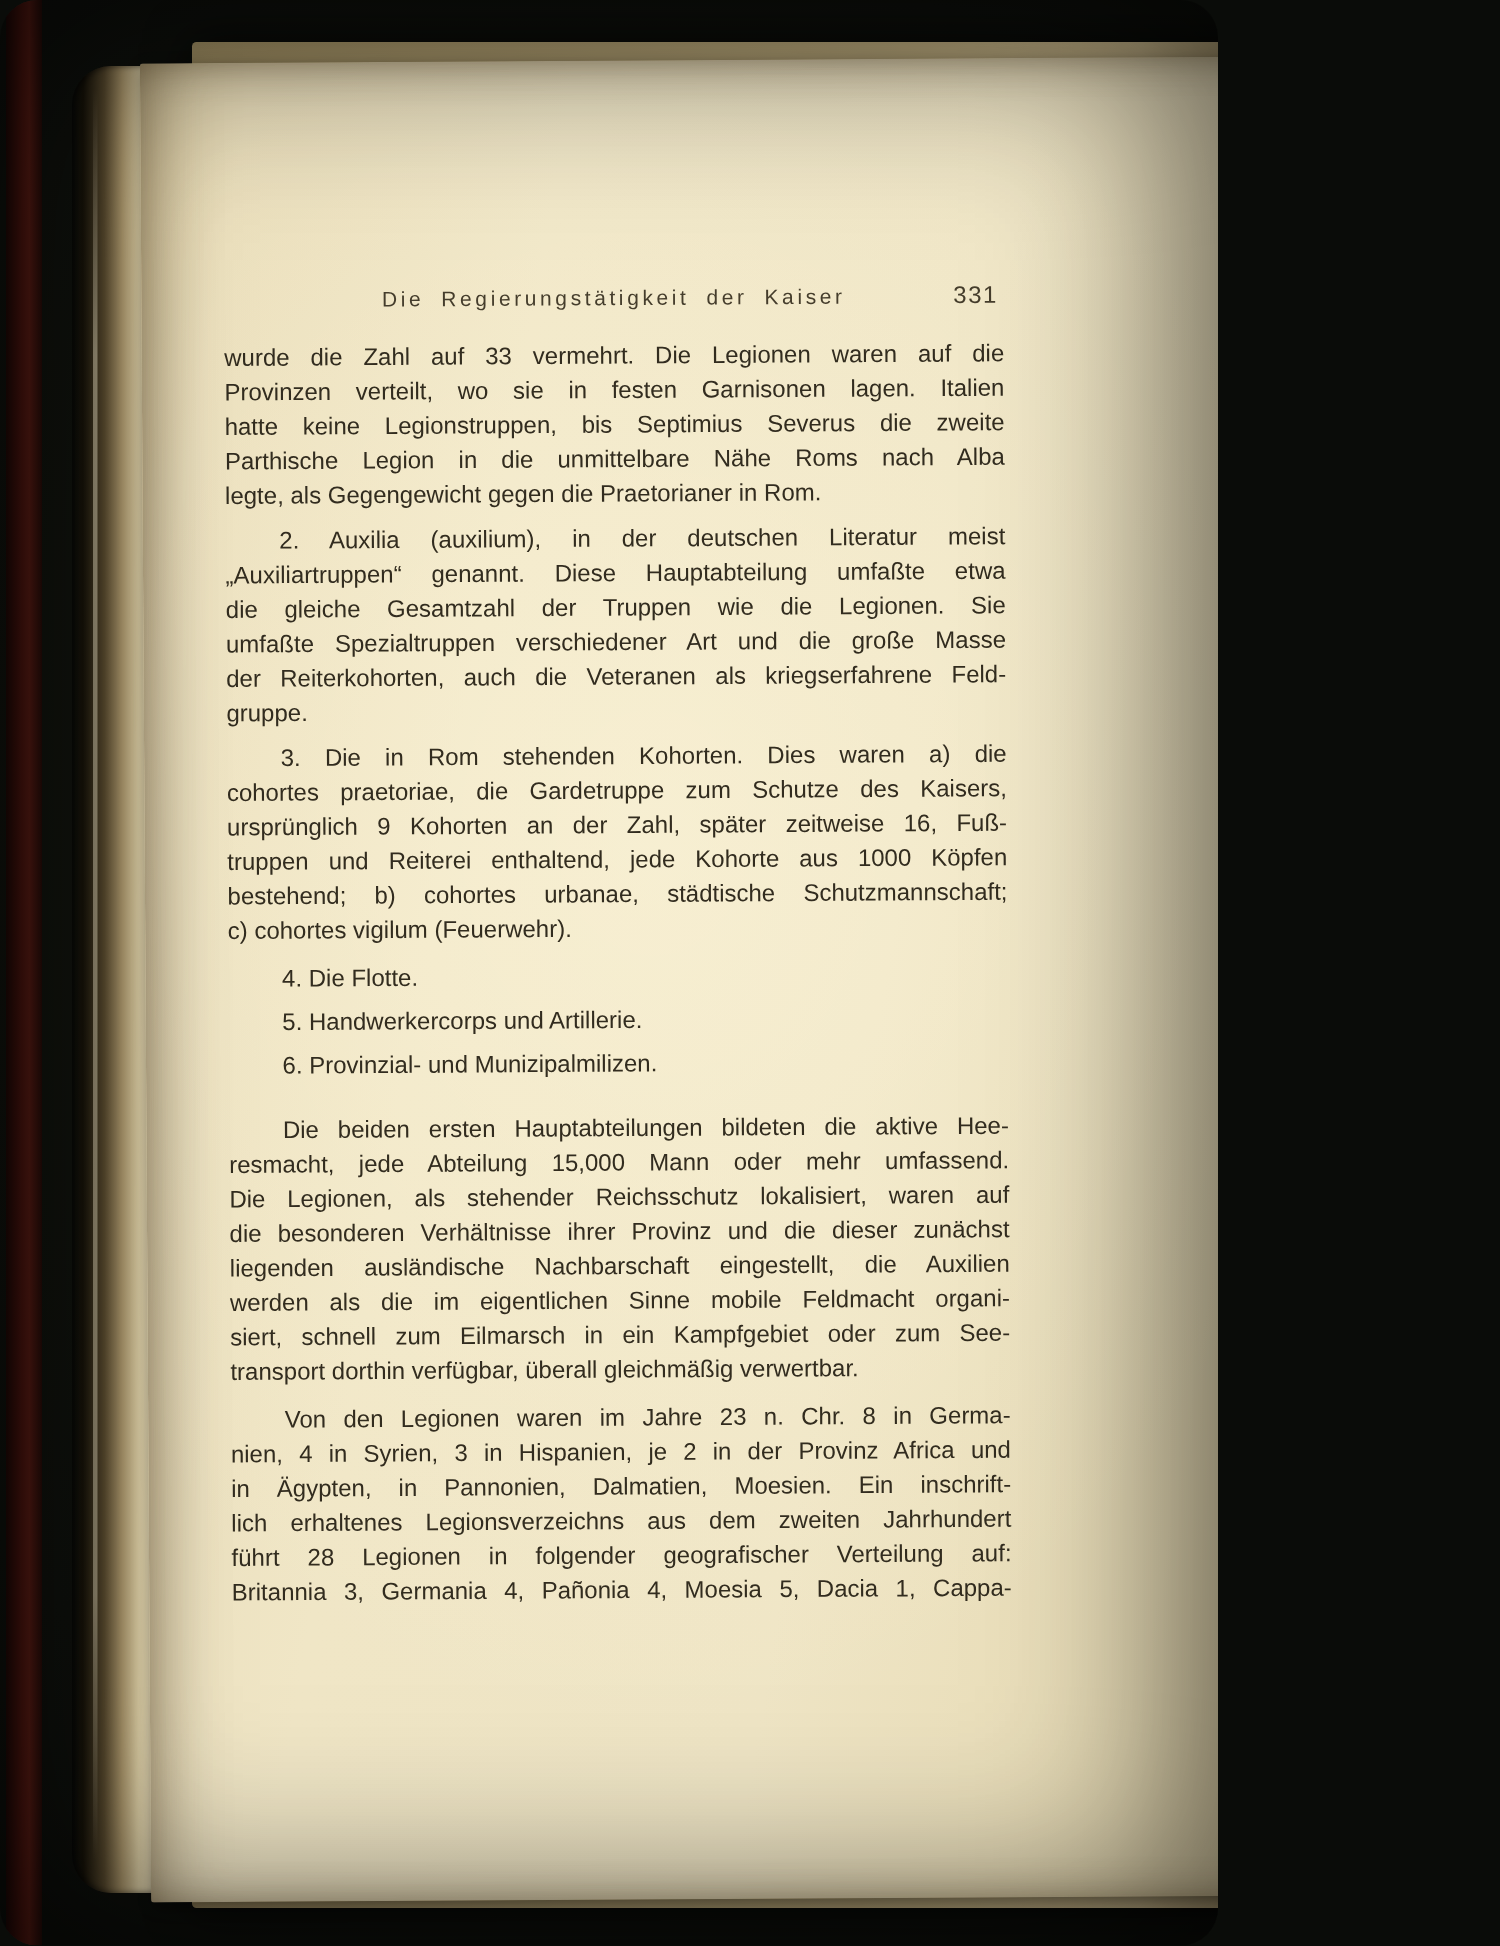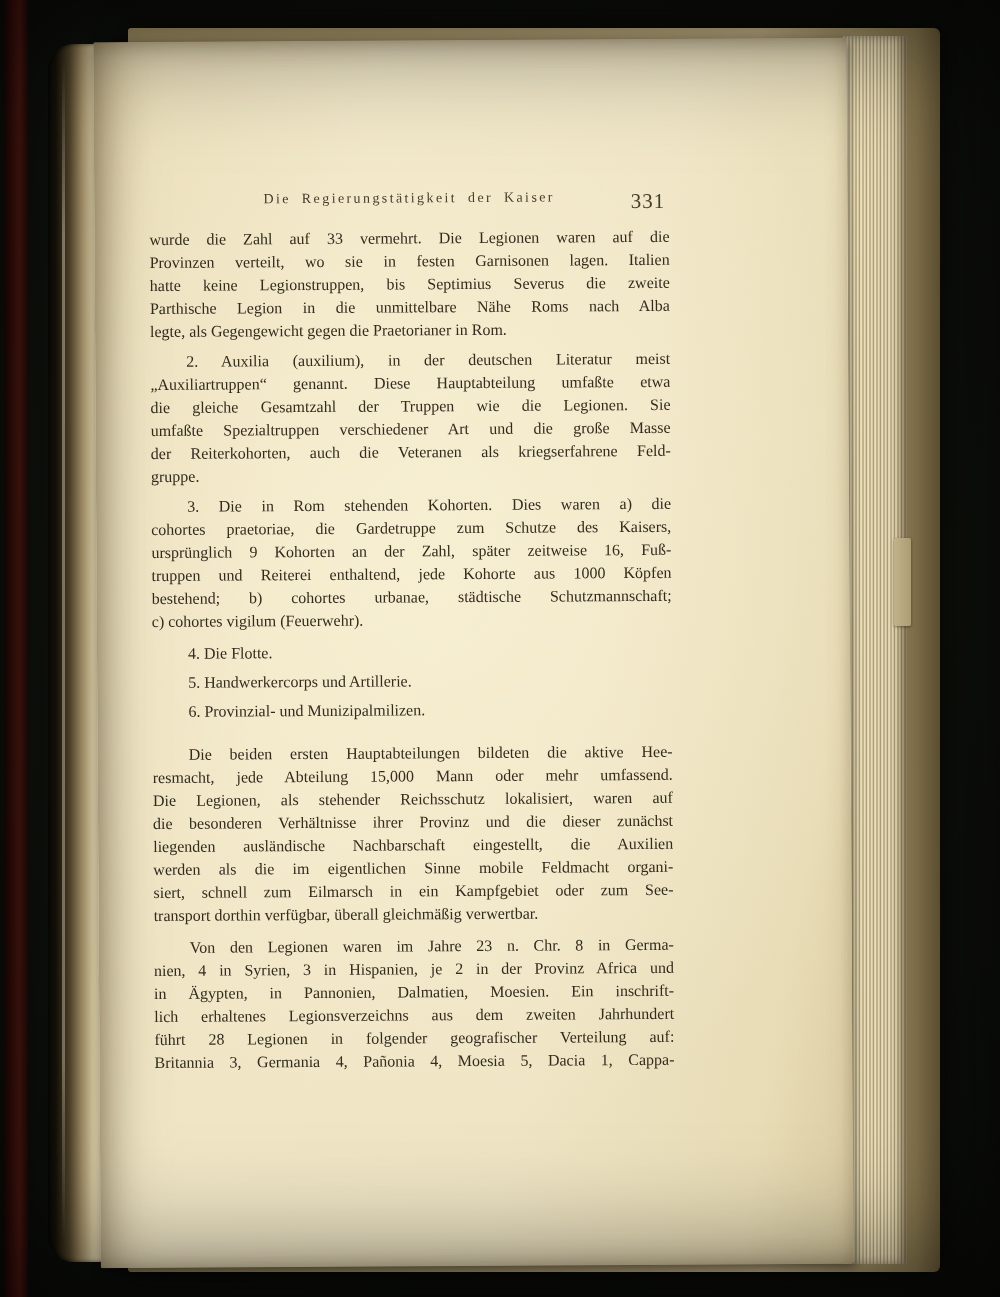--- a/index.html
+++ b/index.html
@@ -1,18 +1,18 @@
 <!DOCTYPE html>
 <html><head>
 <meta charset="utf-8">
 <style>
   html,body{margin:0;padding:0;background:#0a0c09;}
-  .scene{position:relative;width:1000px;height:1297px;overflow:hidden;
+  .scene{position:relative;width:812px;height:1297px;overflow:hidden;
     background:radial-gradient(ellipse 120% 90% at 48% 45%, #15180f 0%, #0e100c 55%, #070806 100%);
-    font-family:Liberation Serif, serif;}
+    font-family:Liberation Sans, sans-serif;border-radius:25px;}
   
   .spine-left{position:absolute;left:4px;top:0;width:24px;height:100%;
     background:linear-gradient(90deg,#1c0705 0%,#4a130d 45%,#571a12 65%,#230a07 100%);
     opacity:.9;}
   
   .cover{position:absolute;left:128px;top:28px;width:812px;height:1244px;border-radius:3px 6px 6px 3px;
     background:linear-gradient(90deg,#9c8b60 0%,#b3a276 55%,#c0af85 78%,#8a7950 97%,#6d5e3c 100%);
     box-shadow:0 0 30px rgba(0,0,0,.7);}
   
   .page-edges{position:absolute;left:843px;top:36px;width:64px;height:1228px;
@@ -35,21 +35,21 @@
       linear-gradient(100deg,#dfd1a9 0%,#ebdfbc 8%,#f0e6c6 30%,#efe5c5 62%,#e8dcb6 88%,#d9cba2 100%);
     box-shadow:
       inset 30px 0 42px -24px rgba(85,65,35,.55),
       inset -12px 0 22px -14px rgba(120,100,60,.40),
       inset 0 18px 26px -18px rgba(110,90,55,.45),
       inset 0 -16px 24px -16px rgba(110,90,55,.35),
       2px 3px 10px rgba(0,0,0,.45);
     border-radius:2px 3px 3px 2px;}
   .running-head{position:absolute;left:55px;top:150px;width:520px;height:22px;color:#453d2c;}
   .running-title{display:block;text-align:center;font-size:14px;letter-spacing:2.4px;word-spacing:5px;}
-  .page-number{position:absolute;right:4px;top:0;font-size:21px;letter-spacing:1px;}
+  .page-number{position:absolute;right:4px;top:0;font-size:16px;letter-spacing:1px;}
   .text-body{position:absolute;left:55px;top:186px;width:520px;color:#322c1f;
     font-size:16px;line-height:23px;}
   .para{margin:0;}
   .line{text-align:justify;text-align-last:justify;white-space:normal;}
   .line.last{text-align-last:left;}
   .line.indent{padding-left:36px;}
   
   .vignette{position:absolute;inset:0;pointer-events:none;
     box-shadow:inset 0 0 120px 30px rgba(0,0,0,.55);}
 </style>

